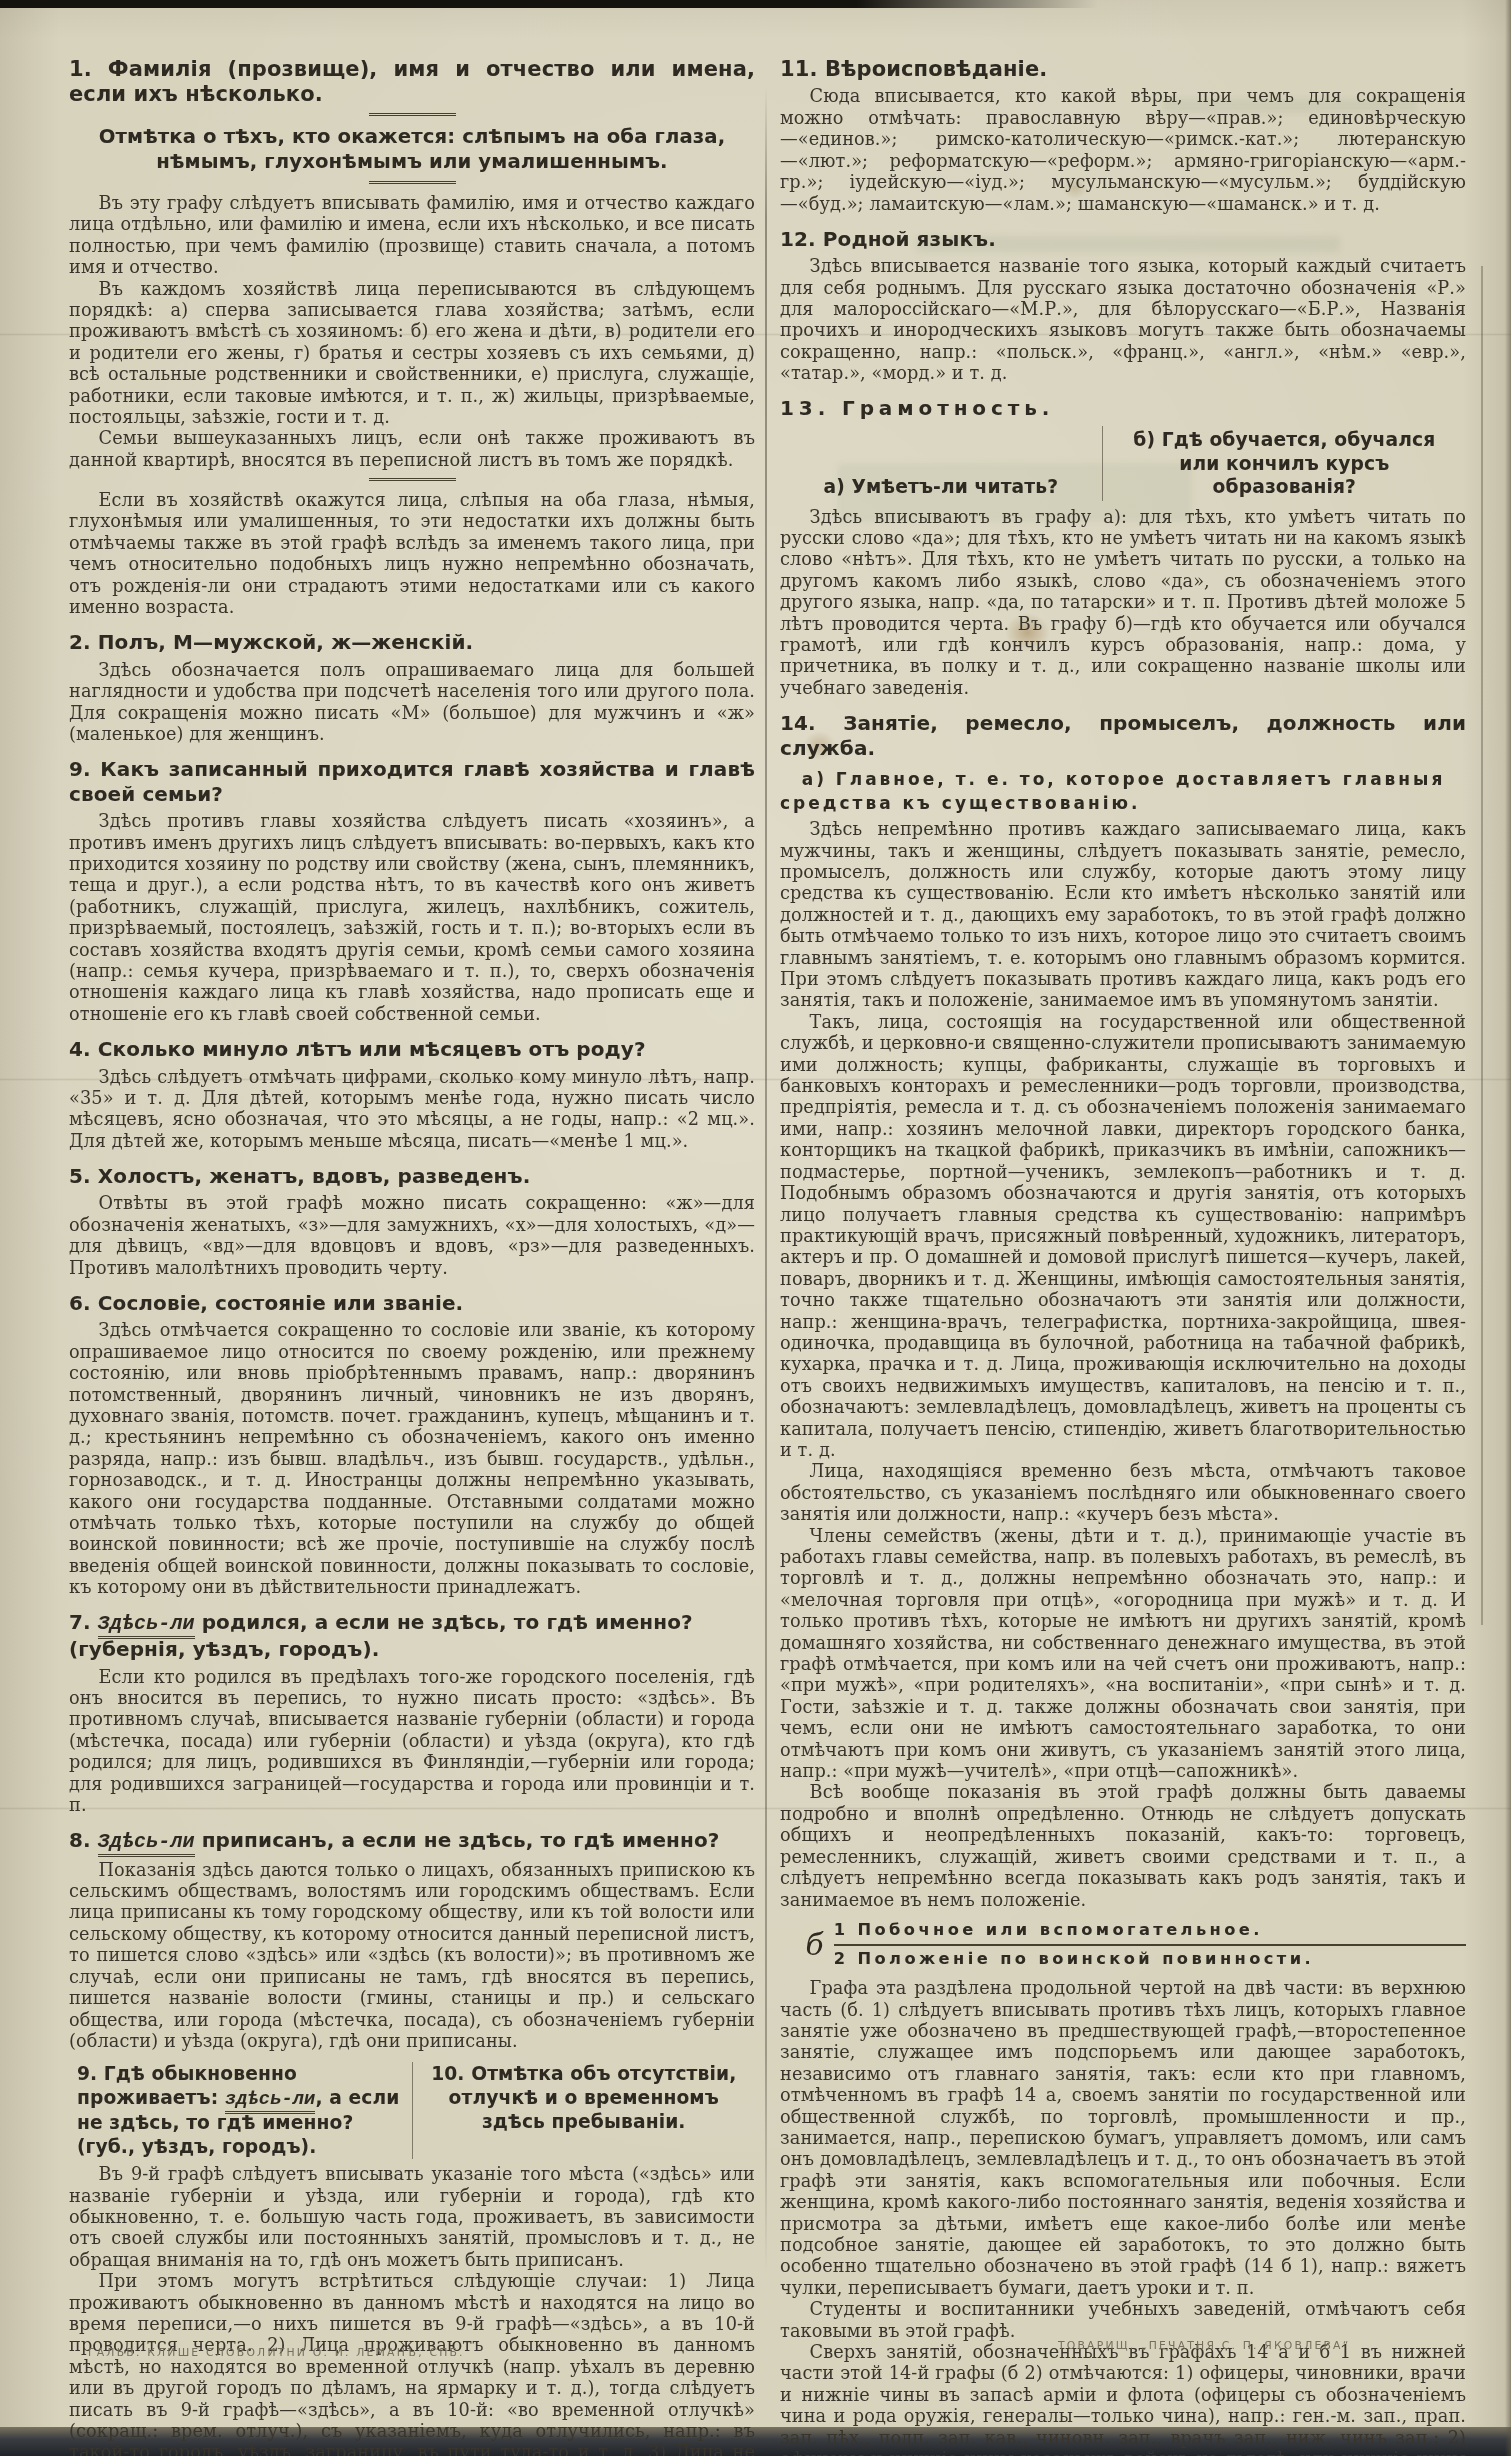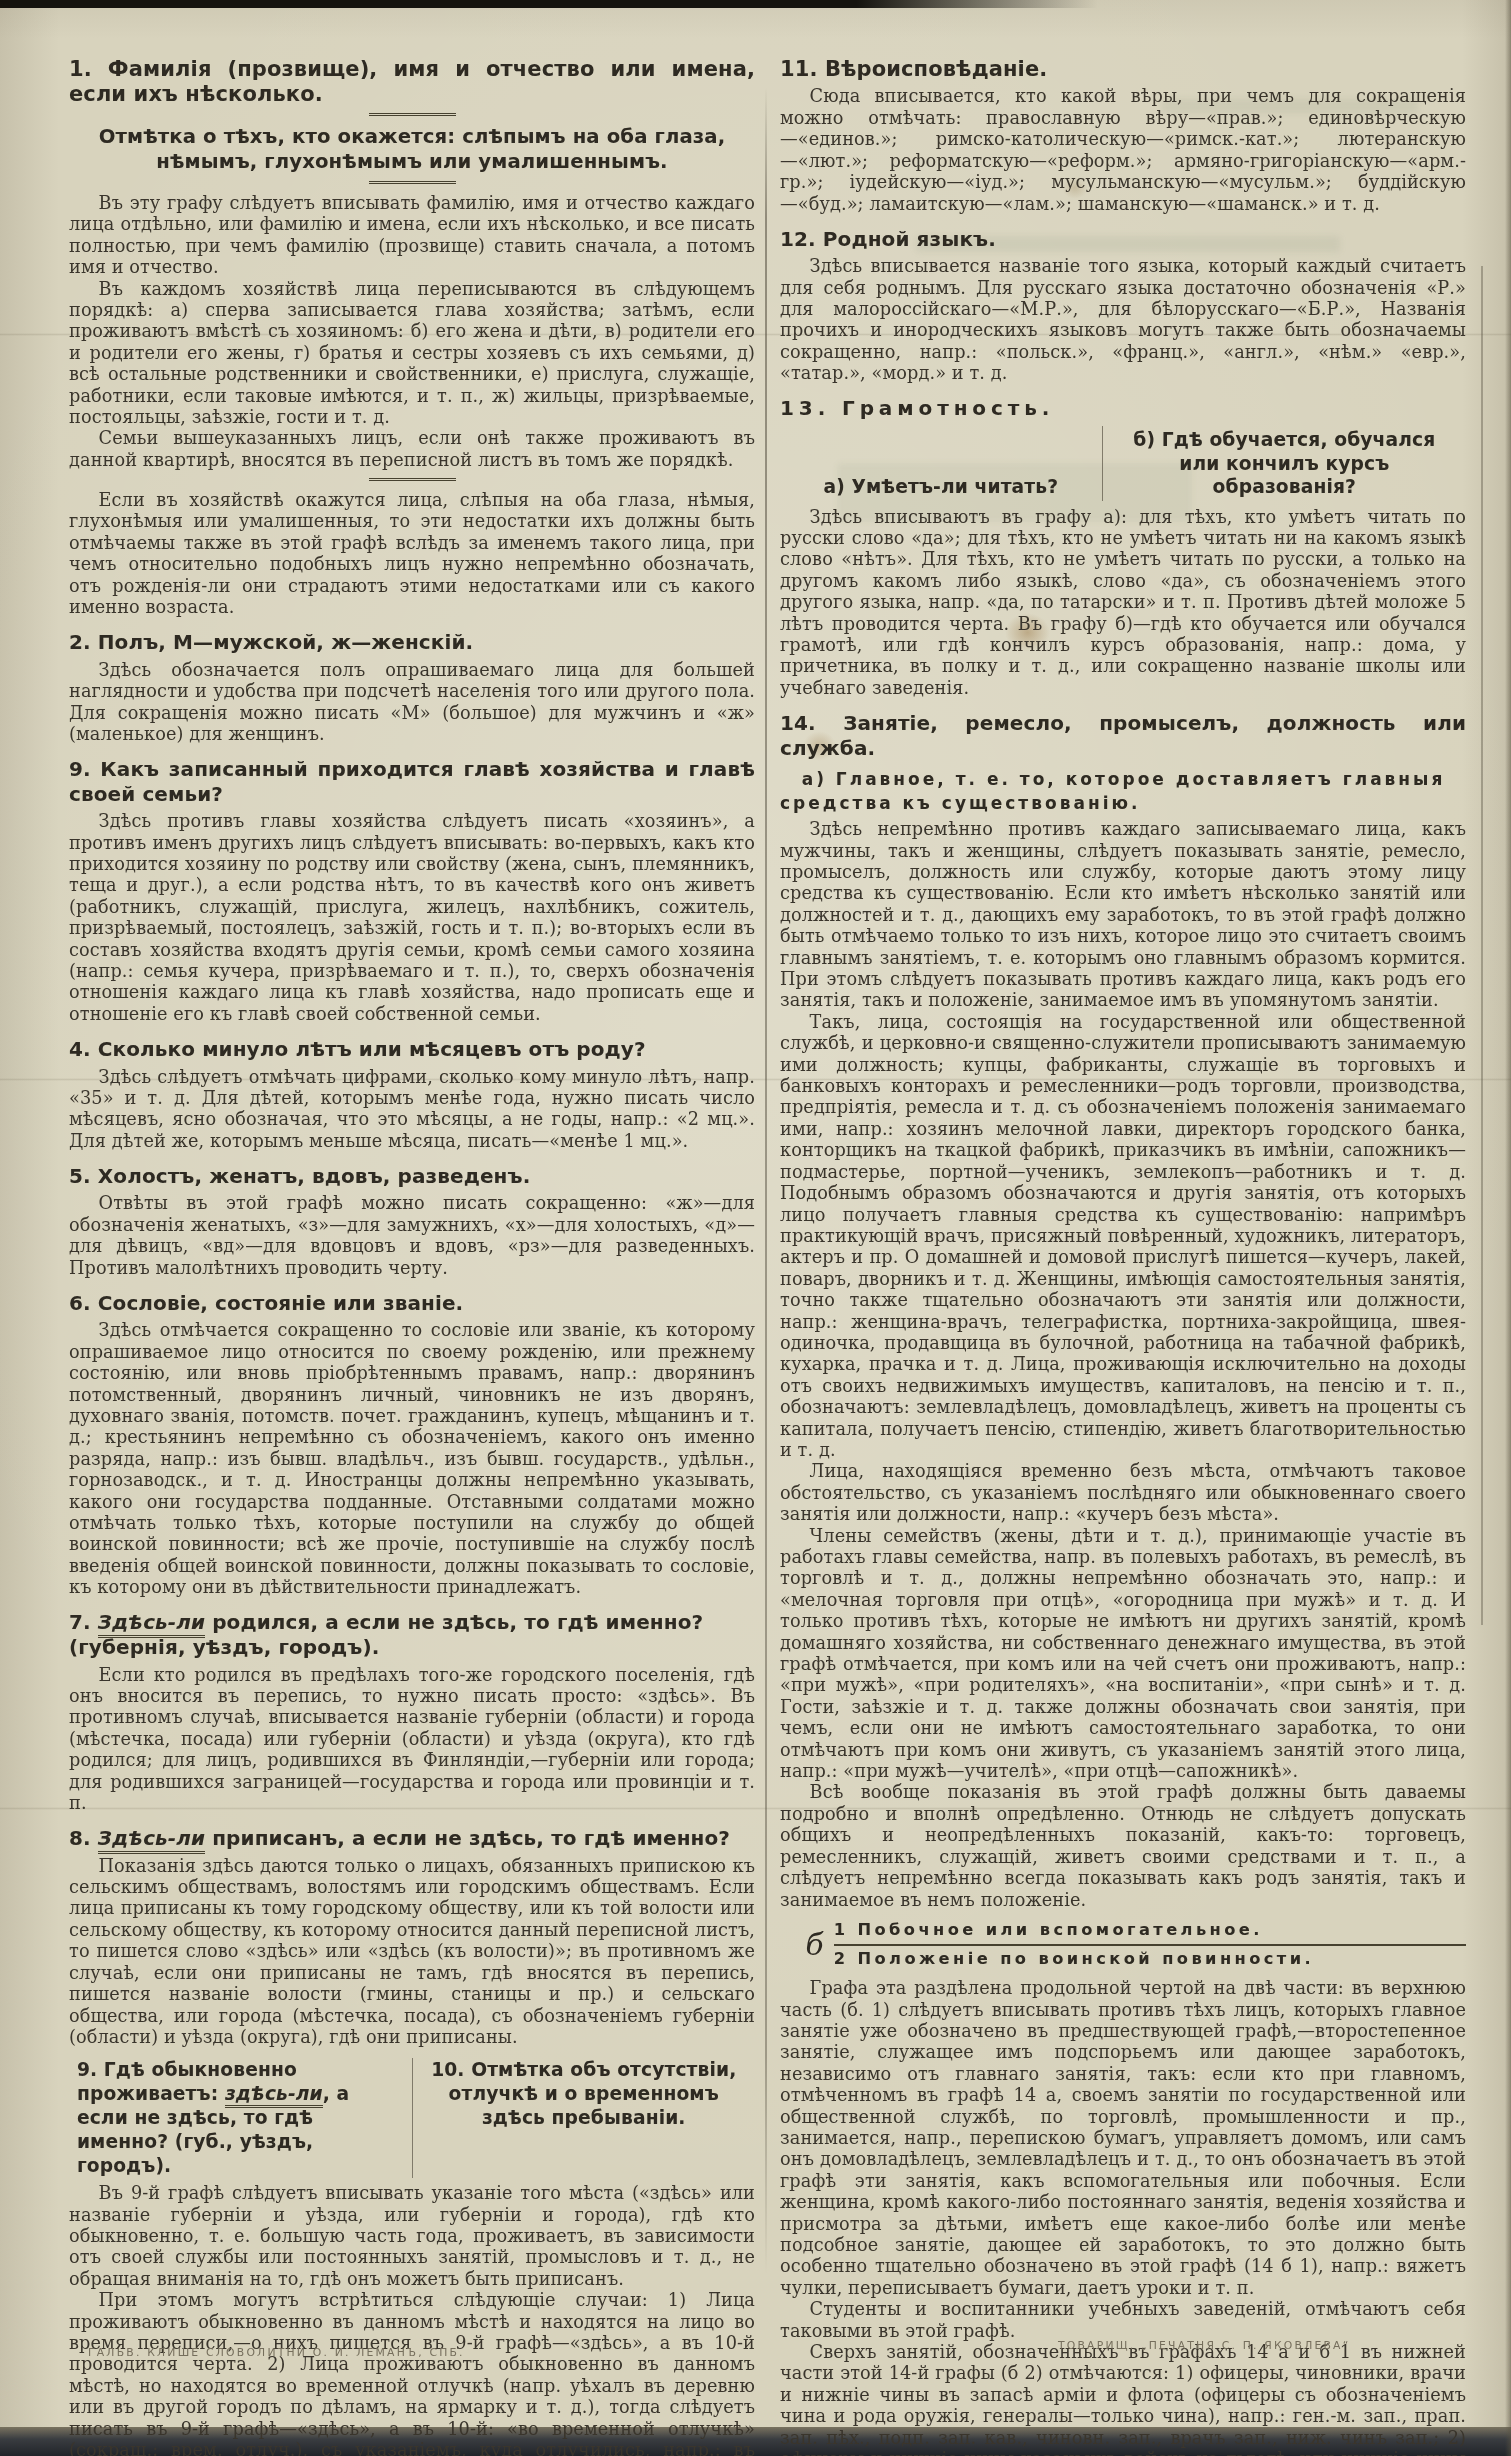--- a/index.html
+++ b/index.html
@@ -20,21 +20,21 @@
     font-size:17.7px;line-height:21.4px;letter-spacing:0.1px;}
   #col-left{left:69px;}
   #col-right{left:780px;}
   p{margin:0;text-indent:29.6px;}
   .h-main{font-family:"DejaVu Sans","Liberation Sans",sans-serif;font-weight:bold;
     font-size:20px;line-height:24.6px;margin:11.8px 0 4.9px;color:#2e2a22;text-indent:0;}
   .h-first{margin-top:2px;font-size:21px;}
   .h-note{font-family:"DejaVu Sans","Liberation Sans",sans-serif;font-weight:bold;
     text-align:center;font-size:19.7px;line-height:24.6px;margin:5.9px 0 3.9px;color:#2e2a22;}
   .rule{width:87px;border-top:3.9px double #46412f;margin:6.9px auto 8.9px;height:0;}
-  .ul-word{font-style:italic;border-bottom:3px double #46412f;padding-bottom:1px;}
+  .ul-word{font-style:italic;border-bottom:3px double #46412f;padding-bottom:1px;font-family:Liberation Mono, monospace;}
   .twin{display:flex;margin:9.9px 0 4.9px;font-family:"DejaVu Sans","Liberation Sans",sans-serif;
     font-weight:bold;font-size:18.7px;line-height:24px;color:#2e2a22;}
   .twin .cell{flex:1;padding:0 7.9px;text-align:left;}
   .twin .cell.c2{border-left:1.6px solid rgba(70,64,50,.6);text-align:center;}
   .twin13{display:flex;margin:3.9px 0 5.9px;font-family:"DejaVu Sans","Liberation Sans",sans-serif;
     font-weight:bold;font-size:18.7px;line-height:23.6px;color:#2e2a22;}
   .twin13 .cell{padding:2px 9.9px;text-align:center;}
   .twin13 .ca{flex:0 0 44%;display:flex;align-items:flex-end;justify-content:center;padding-bottom:2px;}
   .twin13 .cb{flex:1;border-left:1.6px solid rgba(70,64,50,.6);}
   .h-spaced{letter-spacing:4.9px;}

